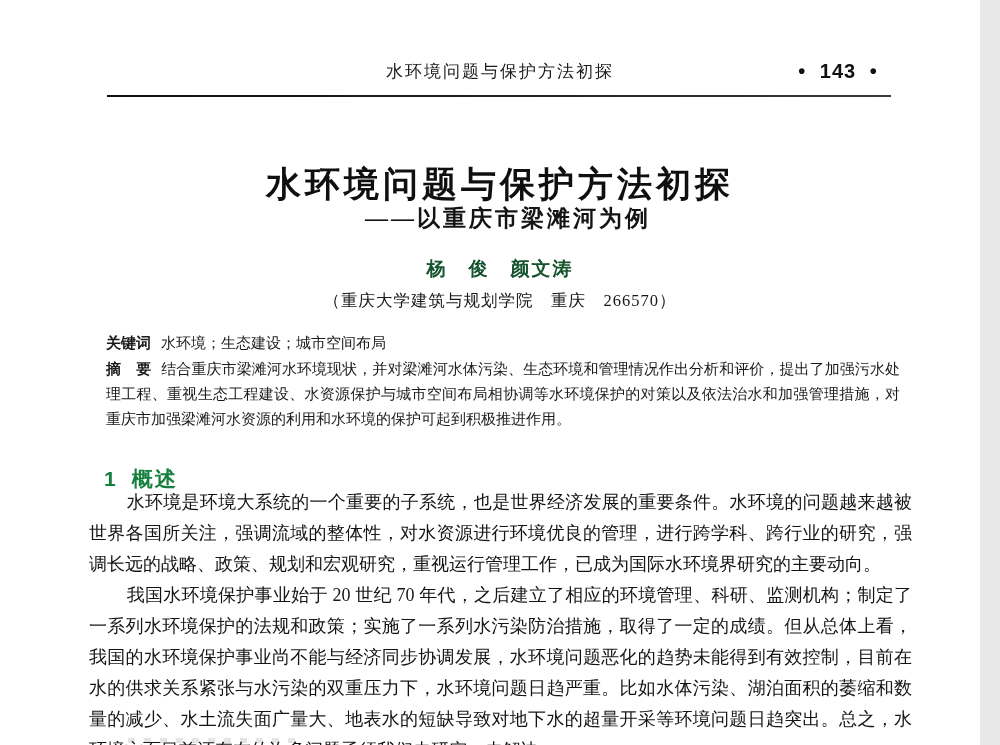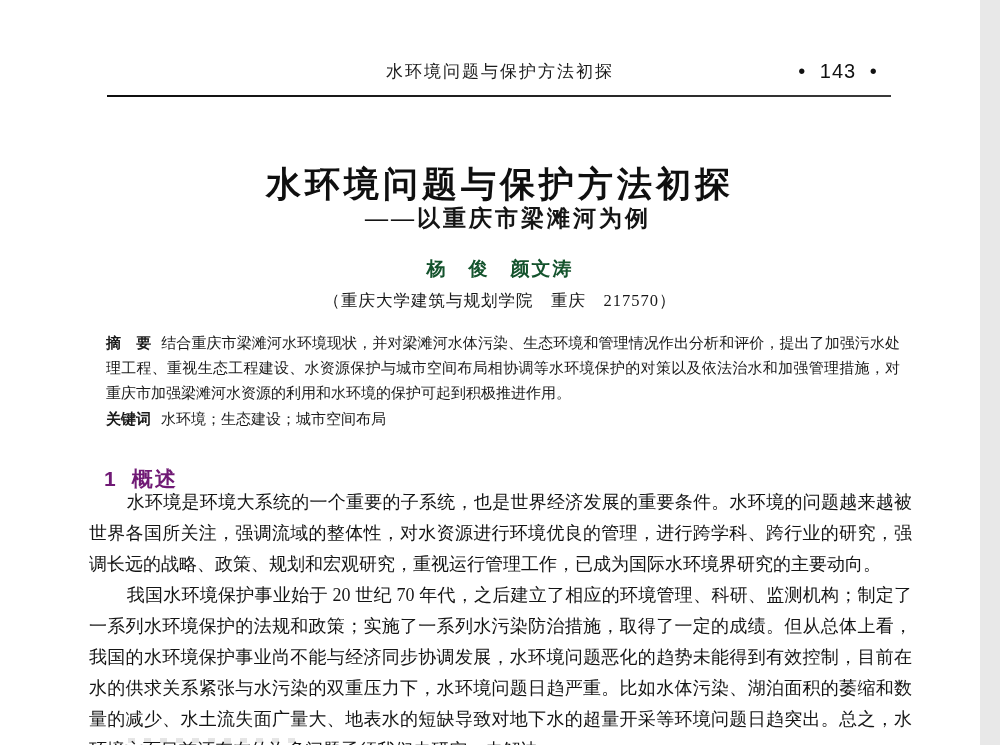--- a/index.html
+++ b/index.html
@@ -28,21 +28,21 @@
     letter-spacing: 2px;
     color: #1b1b1b;
   }
   .page-number {
     position: absolute;
     top: 60px;
     left: 793px;
     width: 90px;
     text-align: center;
     font-family: "Liberation Sans", "DejaVu Sans", sans-serif;
-    font-weight: 400;
+    font-weight: 700;
     font-size: 20px;
     letter-spacing: 1px;
     word-spacing: 7px;
     color: #111;
   }
   .header-rule {
     position: absolute;
     top: 95px;
     left: 107px;
     width: 784px;
@@ -117,21 +117,21 @@
 
   
   .section-heading {
     position: absolute;
     top: 448px;
     left: 104px;
     font-family: "Liberation Sans", "DejaVu Sans", sans-serif;
     font-weight: 700;
     font-size: 21px;
     letter-spacing: 2px;
-    color: #701a75;
+    color: #15803d;
   }
   .section-heading .sec-num { margin-right: 16px; letter-spacing: 0; }
 
   
   .body-text {
     position: absolute;
     top: 487px;
     left: 89px;
     width: 823px;
     font-size: 18px;
@@ -163,25 +163,25 @@
 
 <div class="page">
 
   <div class="running-title">水环境问题与保护方法初探</div>
   <div class="page-number">• 143 •</div>
   <div class="header-rule"></div>
 
   <h1 class="article-title">水环境问题与保护方法初探</h1>
   <div class="article-subtitle">——以重庆市梁滩河为例</div>
   <div class="article-authors">杨　俊　颜文涛</div>
-  <div class="article-affiliation">（重庆大学建筑与规划学院　重庆　217570）</div>
+  <div class="article-affiliation">（重庆大学建筑与规划学院　重庆　266570）</div>
 
   <div class="abstract-block">
+    <p><span class="inline-label">关键词</span><span>水环境；生态建设；城市空间布局</span></p>
     <p><span class="inline-label">摘　要</span><span>结合重庆市梁滩河水环境现状，并对梁滩河水体污染、生态环境和管理情况作出分析和评价，提出了加强污水处理工程、重视生态工程建设、水资源保护与城市空间布局相协调等水环境保护的对策以及依法治水和加强管理措施，对重庆市加强梁滩河水资源的利用和水环境的保护可起到积极推进作用。</span></p>
-    <p><span class="inline-label">关键词</span><span>水环境；生态建设；城市空间布局</span></p>
   </div>
 
   <h2 class="section-heading">
     <span class="sec-num">1</span><span>概述</span>
   </h2>
 
   <div class="body-text">
     <p>水环境是环境大系统的一个重要的子系统，也是世界经济发展的重要条件。水环境的问题越来越被世界各国所关注，强调流域的整体性，对水资源进行环境优良的管理，进行跨学科、跨行业的研究，强调长远的战略、政策、规划和宏观研究，重视运行管理工作，已成为国际水环境界研究的主要动向。</p>
     <p>我国水环境保护事业始于 20 世纪 70 年代，之后建立了相应的环境管理、科研、监测机构；制定了一系列水环境保护的法规和政策；实施了一系列水污染防治措施，取得了一定的成绩。但从总体上看，我国的水环境保护事业尚不能与经济同步协调发展，水环境问题恶化的趋势未能得到有效控制，目前在水的供求关系紧张与水污染的双重压力下，水环境问题日趋严重。比如水体污染、湖泊面积的萎缩和数量的减少、水土流失面广量大、地表水的短缺导致对地下水的超量开采等环境问题日趋突出。总之，水环境方面目前还存在的许多问题亟须我们去研究、去解决。</p>
   </div>

